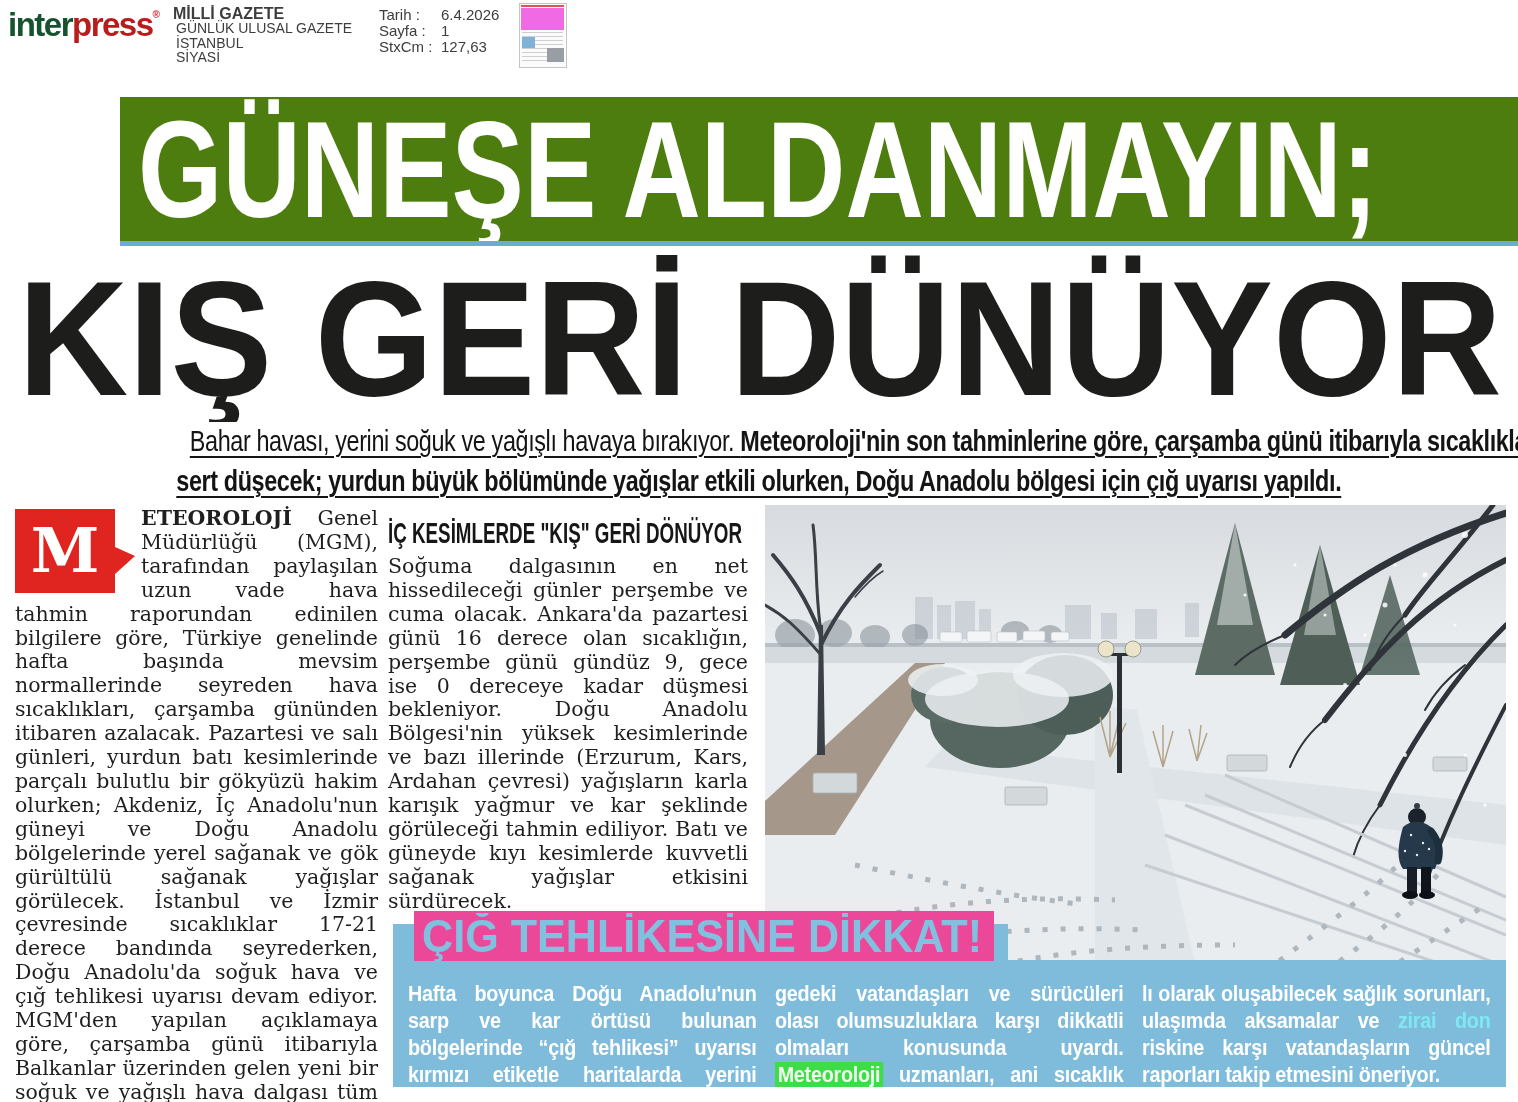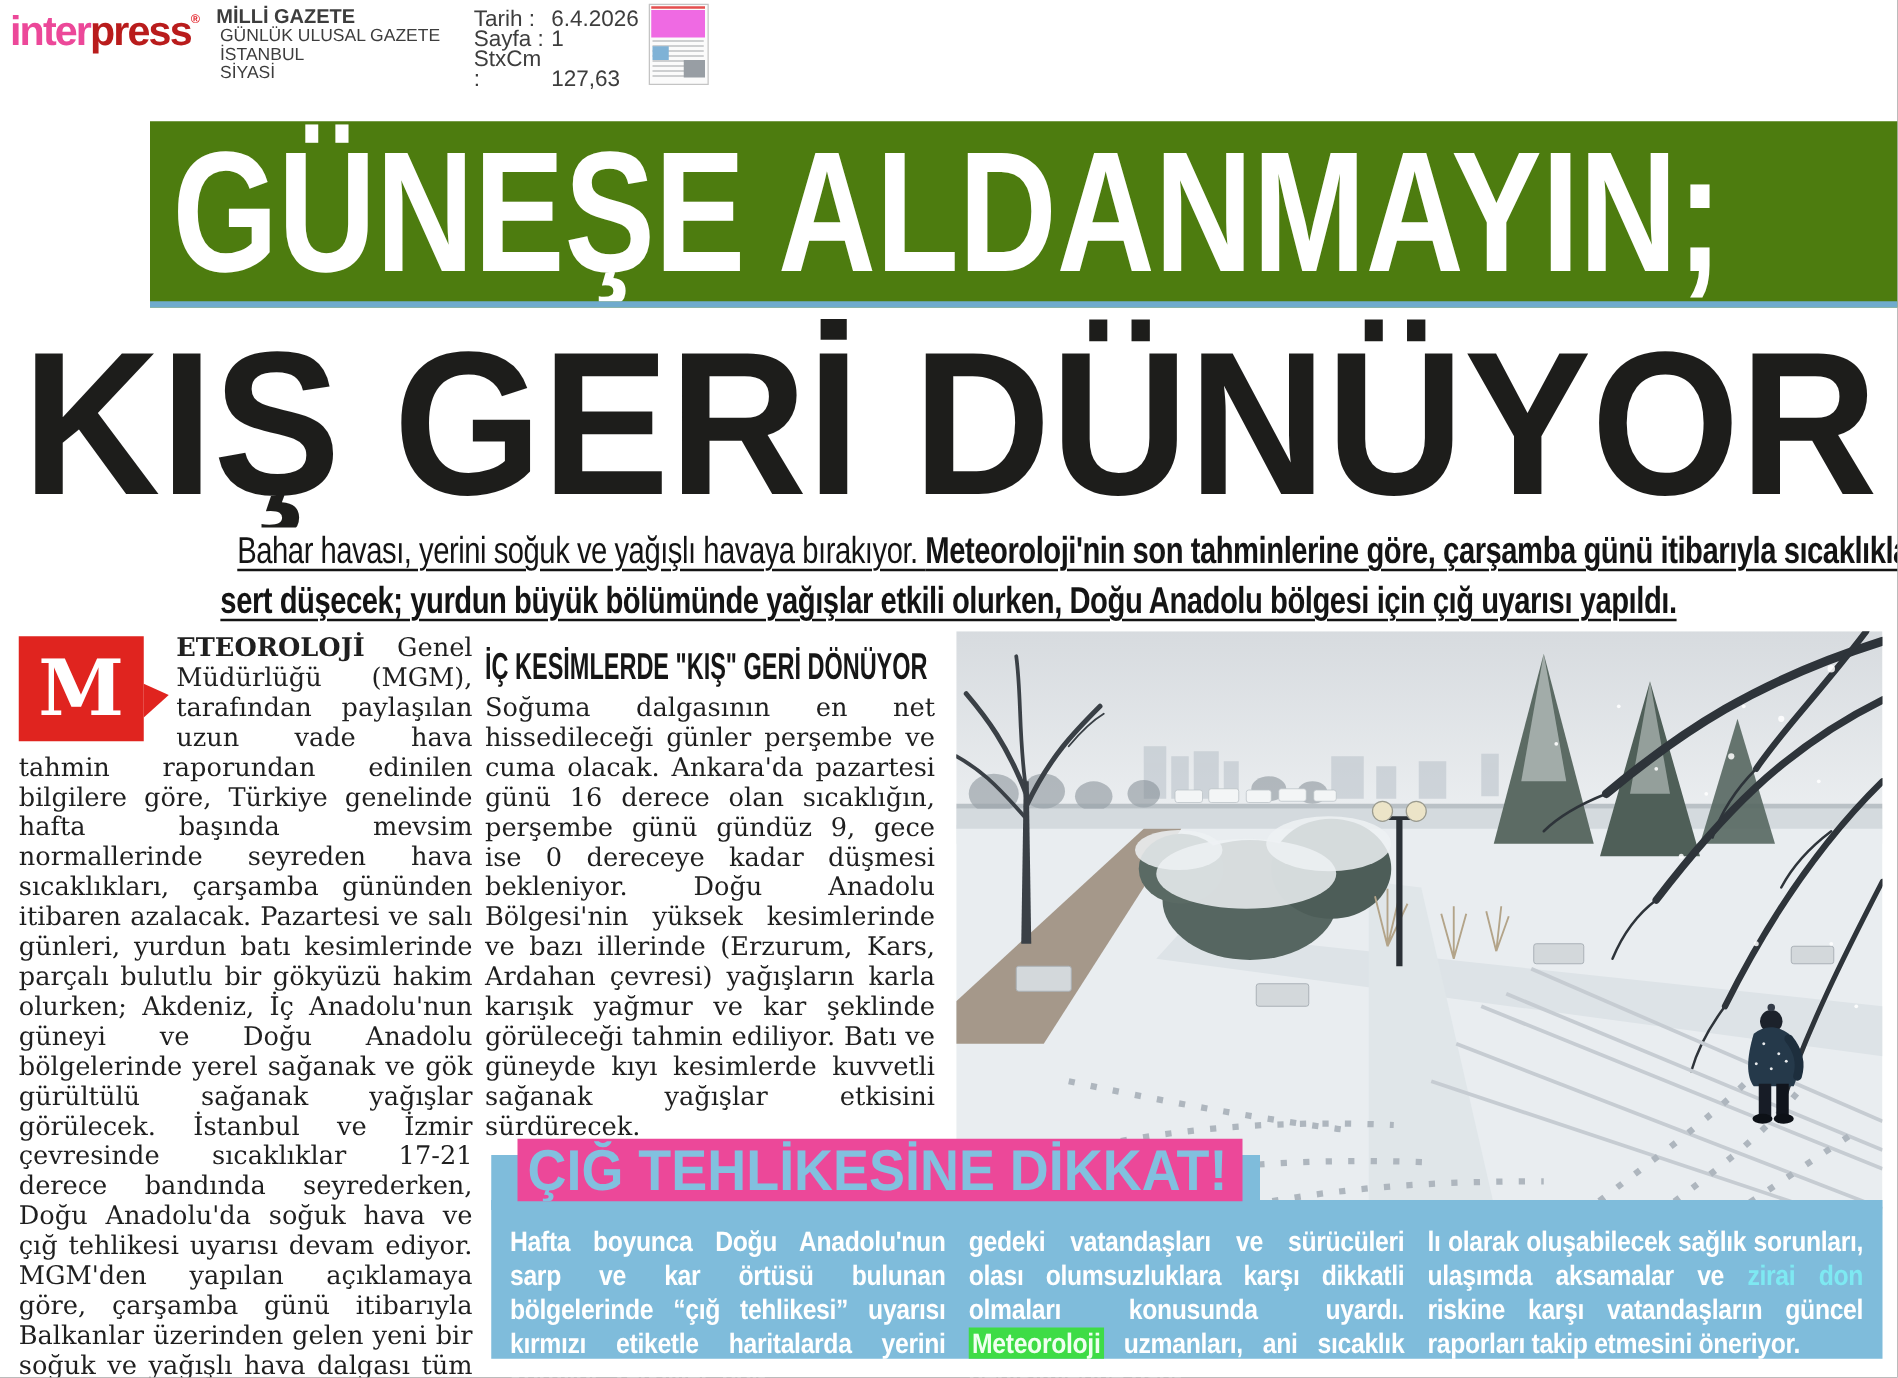--- a/index.html
+++ b/index.html
@@ -2,27 +2,27 @@
 <html><head>
 <meta charset="utf-8">
 <style>
   html,body{margin:0;padding:0;background:#888;}
   .page{position:relative;width:1518px;height:1102px;background:#ffffff;overflow:hidden;
         font-family:"Liberation Sans",sans-serif;}
   .abs{position:absolute;}
 
   
   .logo{left:8px;top:8px;font-size:33px;font-weight:bold;letter-spacing:-1.5px;line-height:1;}
-  .logo .inter{color:#ec4899;}
+  .logo .inter{color:#14532d;}
   .logo .press{color:#b91c1c;}
   .logo sup{font-size:10px;color:#e32028;vertical-align:18px;letter-spacing:0;}
   .pub{left:157px;top:6px;color:#3d3d3d;}
   .pub .name{font-size:16px;font-weight:bold;line-height:15px;padding-left:16px;}
   .pub .ln{font-size:14px;line-height:14.5px;margin-left:19px;}
-  .meta{left:379px;top:7px;color:#3d3d3d;font-size:18px;line-height:16px;}
+  .meta{left:379px;top:7px;color:#3d3d3d;font-size:15px;line-height:16px;}
   .meta .lbl{display:inline-block;width:62px;}
   .thumb{left:519px;top:3px;width:46px;height:63px;background:#fbfbfb;border:1px solid #c4c4c4;}
   .thumb>div{position:absolute;}
   .th-red{left:1px;top:1px;width:43px;height:2px;background:#e03030;opacity:.85;}
   .th-pink{left:1px;top:4px;width:43px;height:22px;background:#ef6ae3;}
   .th-lines{left:2px;top:28px;width:41px;height:32px;opacity:.8;
     background:repeating-linear-gradient(#c2c4c6 0 1.5px, transparent 1.5px 4px);}
   .th-blue{left:2px;top:33px;width:13px;height:11px;background:#7fb2d6;}
   .th-dark{left:27px;top:44px;width:17px;height:14px;background:#989ea4;}
 

